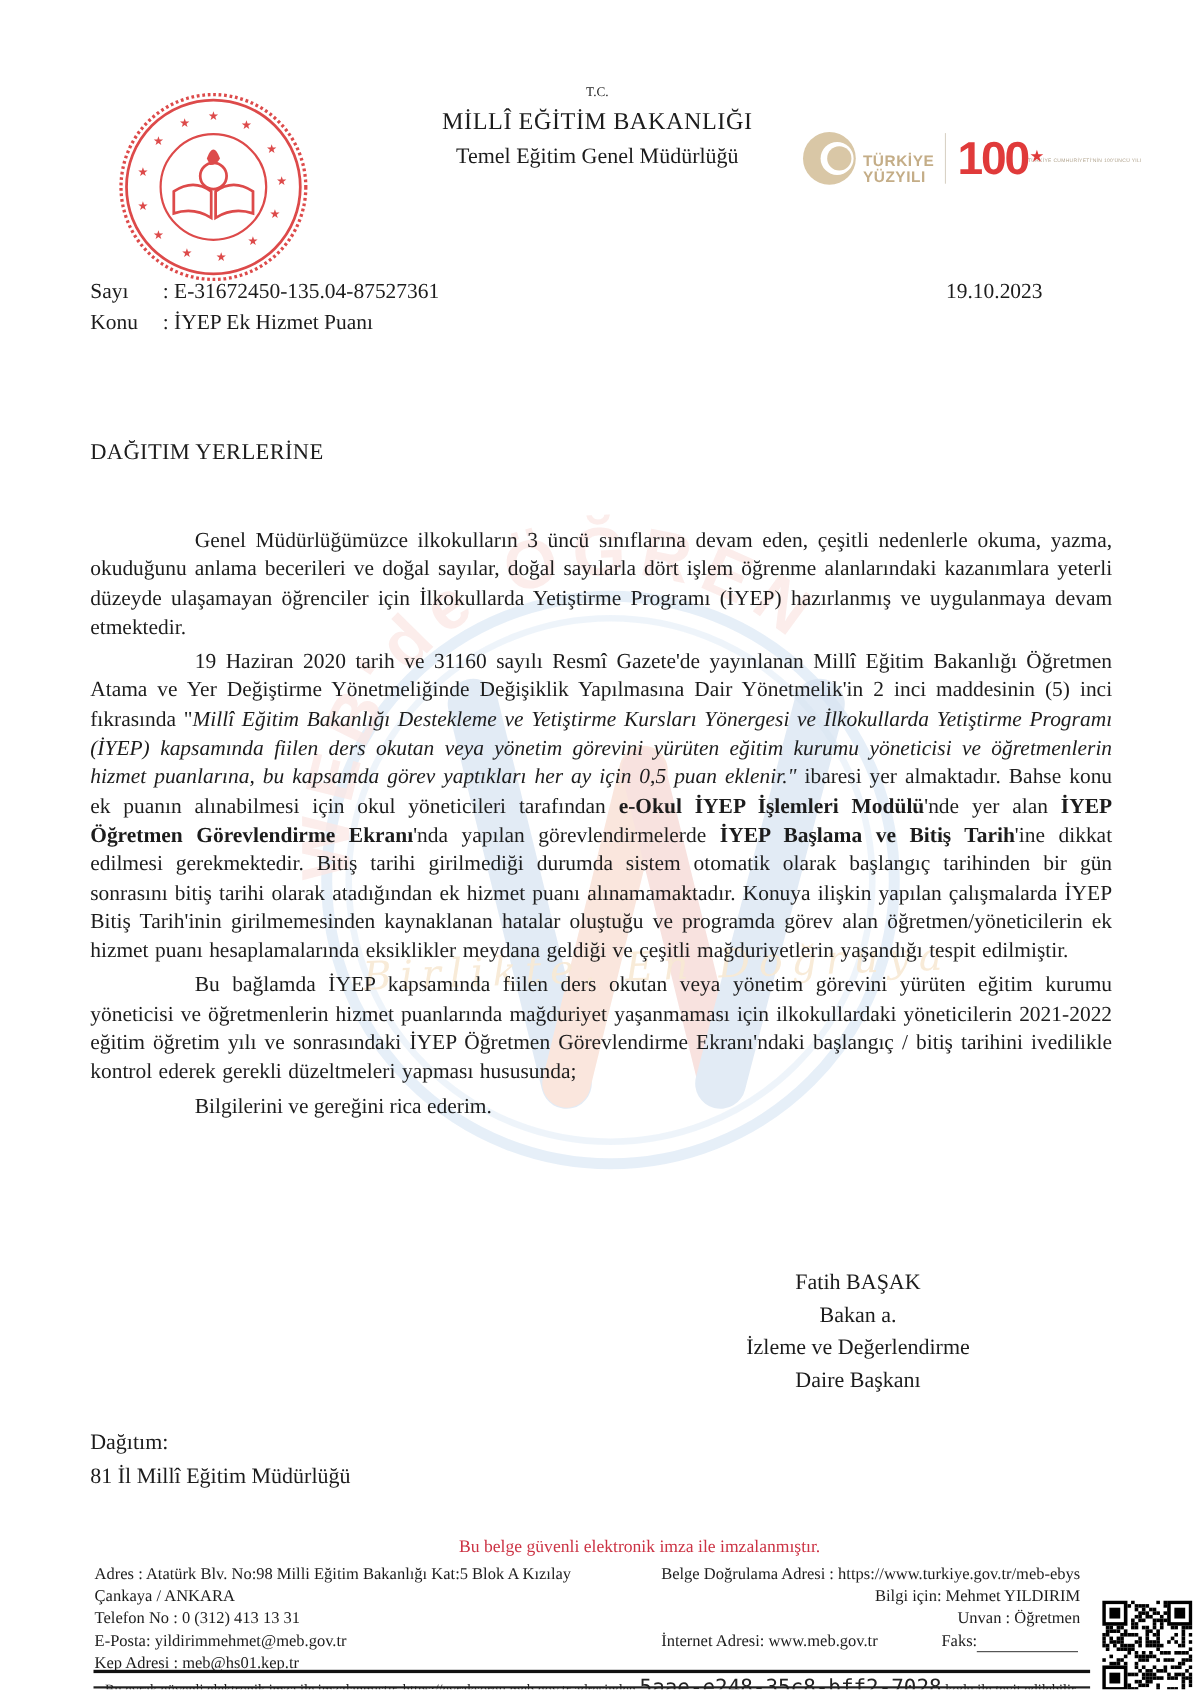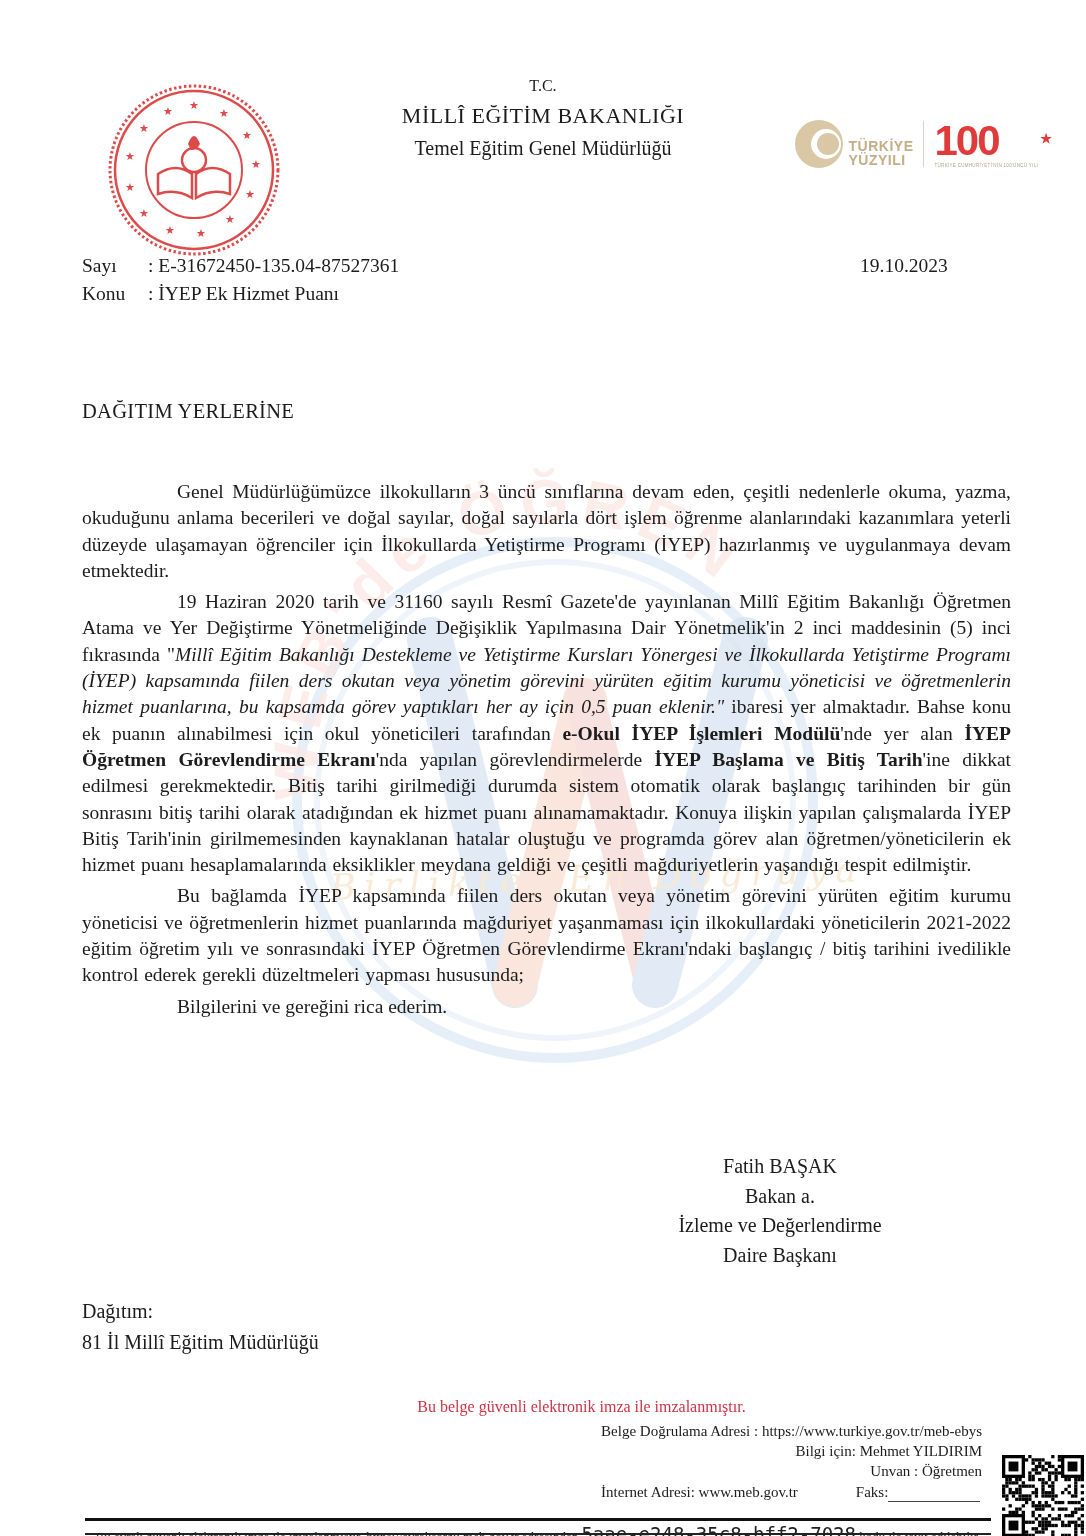--- a/index.html
+++ b/index.html
@@ -3,31 +3,31 @@
 <meta charset="utf-8">
 <style>
   html,body{margin:0;padding:0;background:#ffffff;}
   .page{position:relative;width:1086px;height:1536px;background:#ffffff;overflow:hidden;
         font-family:"Liberation Serif", serif;color:#1c1c1c;}
   
   .watermark{position:absolute;left:0;top:0;width:1086px;height:1536px;z-index:0;pointer-events:none;}
   
   .seal{position:absolute;left:106px;top:82px;width:176px;height:176px;z-index:2;}
   .head-center{position:absolute;left:0;right:0;top:74px;text-align:center;z-index:2;line-height:1.55;}
-  .head-tc{font-size:16px;}
+  .head-tc{font-size:12px;}
   .head-ministry{font-size:22px;letter-spacing:.5px;}
   .head-dir{font-size:20px;}
   .logos{position:absolute;right:48px;top:104px;height:80px;display:flex;align-items:center;gap:10px;z-index:2;}
   .ty-logo{display:flex;align-items:flex-end;gap:6px;}
   .ty-circle{width:48px;height:48px;border-radius:50%;background:#d9c7a6;position:relative;}
   .ty-circle:after{content:"";position:absolute;left:16px;top:9px;width:30px;height:30px;border-radius:50%;background:#fff;}
   .ty-circle:before{content:"";position:absolute;left:22px;top:13px;width:22px;height:22px;border-radius:50%;background:#d9c7a6;z-index:1;}
   .ty-text{font-family:"Liberation Sans",sans-serif;font-weight:bold;color:#c4ad87;font-size:14px;line-height:1.05;letter-spacing:.5px;}
   .logo-divider{width:1px;height:46px;background:#d9d2c6;}
-  .cent{display:flex;flex-direction:column;}
+  .cent{display:flex;flex-direction:row;align-items:center;}
   .cent-100{font-family:"Liberation Sans",sans-serif;font-weight:bold;color:#e03a3a;font-size:42px;line-height:40px;letter-spacing:-2px;position:relative;}
   .cent-star{position:absolute;right:-12px;top:-2px;font-size:13px;color:#e03a3a;}
   .cent-sub{font-family:"Liberation Sans",sans-serif;font-size:4.5px;color:#b0a28c;margin-top:2px;letter-spacing:.3px;white-space:nowrap;}
   
   .meta{position:absolute;left:82px;top:252px;font-size:19.5px;line-height:28px;z-index:2;}
   .meta-row{display:flex;}
   .meta-label{width:66px;}
   .doc-date{position:absolute;left:860px;top:255px;font-size:19.5px;z-index:2;}
   
   .bodyblock{position:absolute;left:82px;top:400px;width:929px;z-index:1;}
@@ -159,20 +159,27 @@
     <div>Daire Başkanı</div>
   </div>
 
   <div class="distribution">
     <div>Dağıtım:</div>
     <div>81 İl Millî Eğitim Müdürlüğü</div>
   </div>
 
   <div class="footer-notice">Bu belge güvenli  elektronik imza ile imzalanmıştır.</div>
 
+  <div class="footer-left">
+    <div>Adres : Atatürk Blv. No:98 Milli Eğitim Bakanlığı Kat:5 Blok A Kızılay</div>
+    <div>Çankaya / ANKARA</div>
+    <div>Telefon No : 0 (312) 413 13 31</div>
+    <div>E-Posta: yildirimmehmet@meb.gov.tr</div>
+    <div>Kep Adresi : meb@hs01.kep.tr</div>
+  </div>
 
   <div class="footer-right">
     <div>Belge Doğrulama Adresi : https://www.turkiye.gov.tr/meb-ebys</div>
     <div>Bilgi için:  Mehmet YILDIRIM</div>
     <div>Unvan : Öğretmen</div>
     <div class="faks-row">
       <span>İnternet Adresi: www.meb.gov.tr</span>
       <span class="faks-gap"></span>
       <span>Faks:</span>
       <span class="faks-line"></span>

